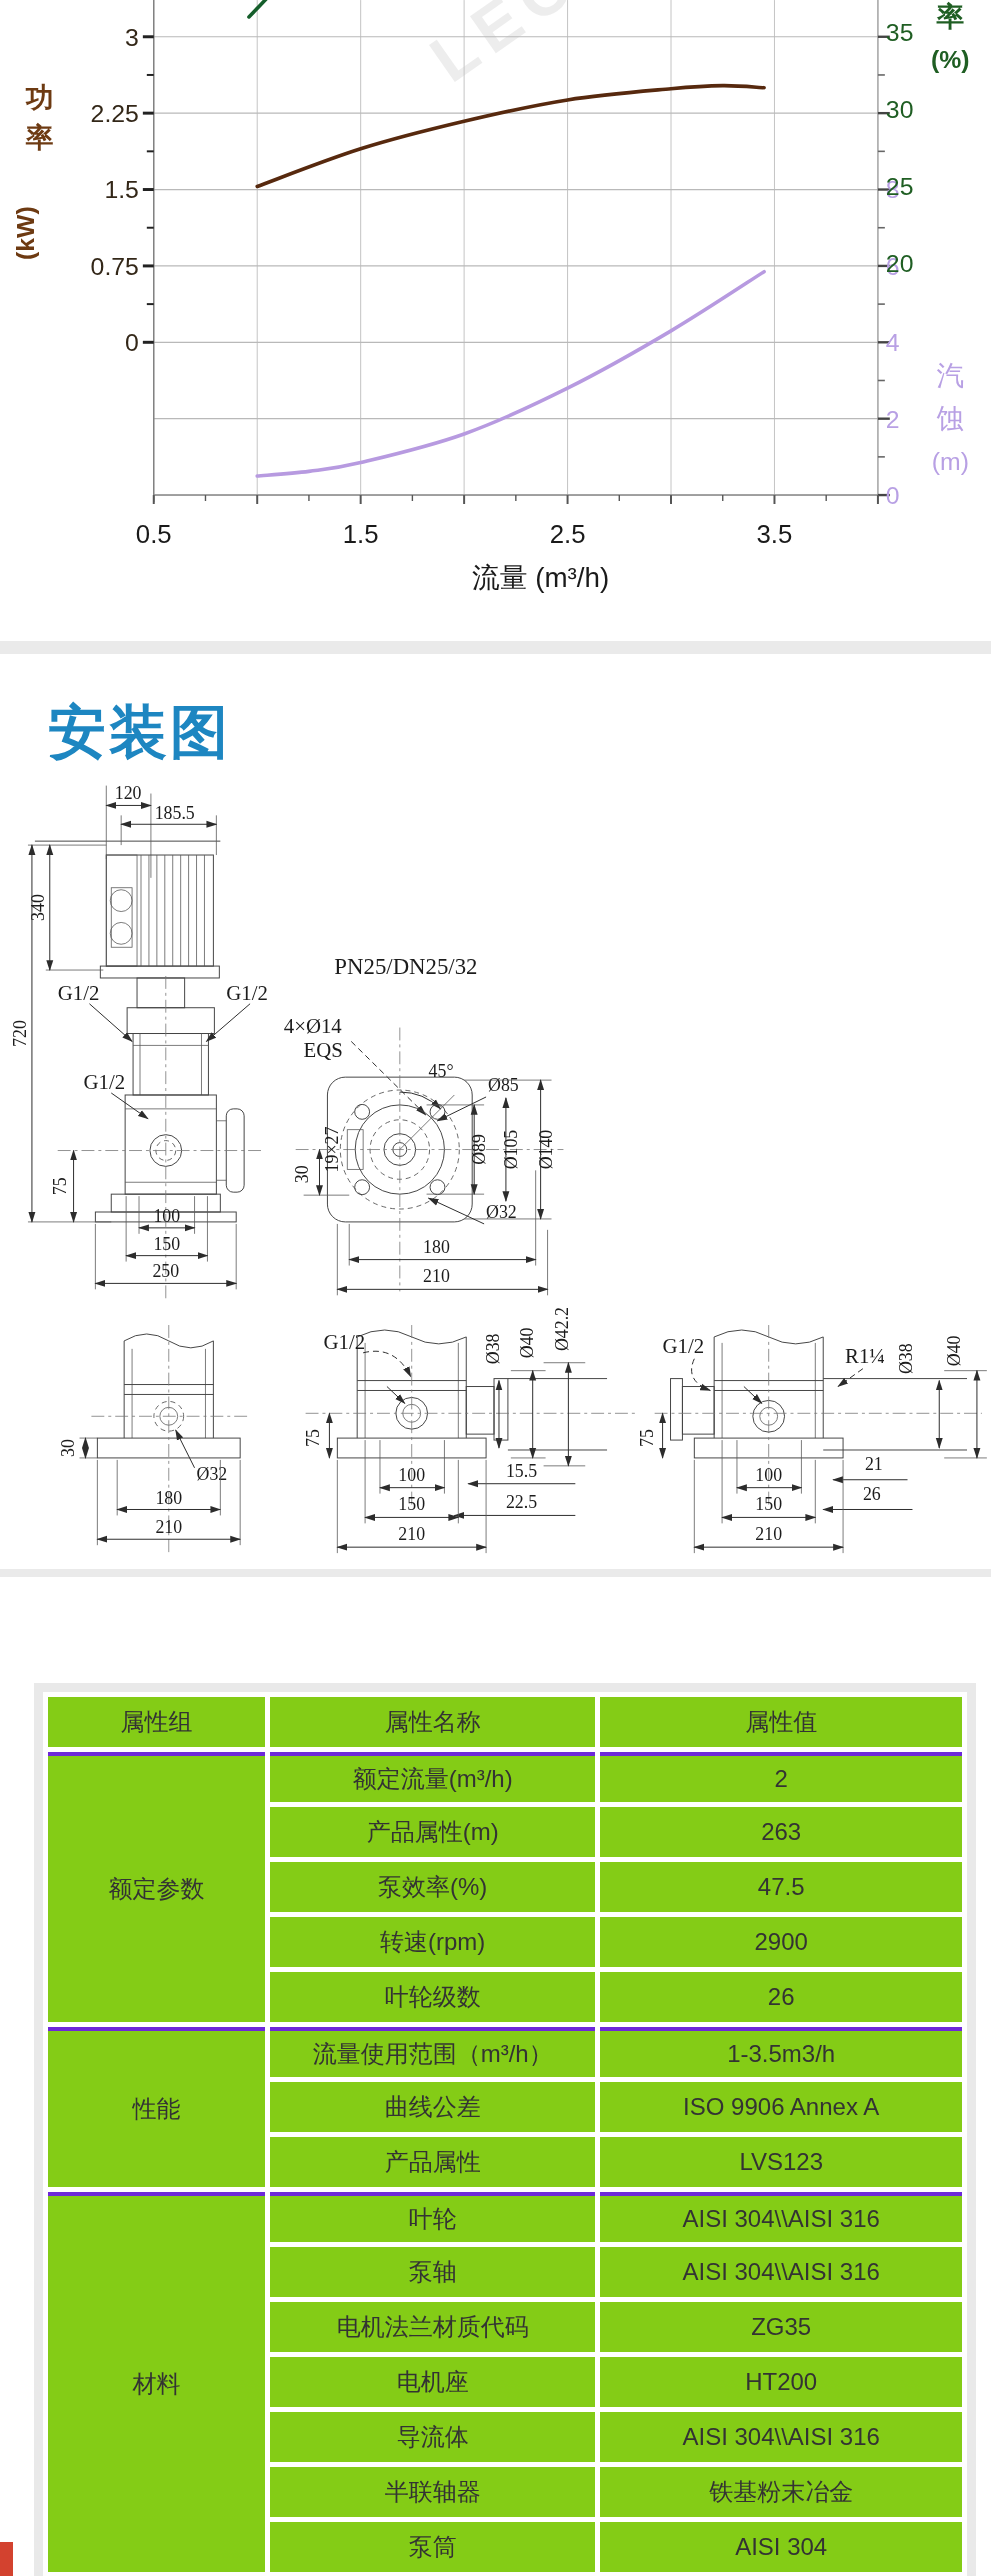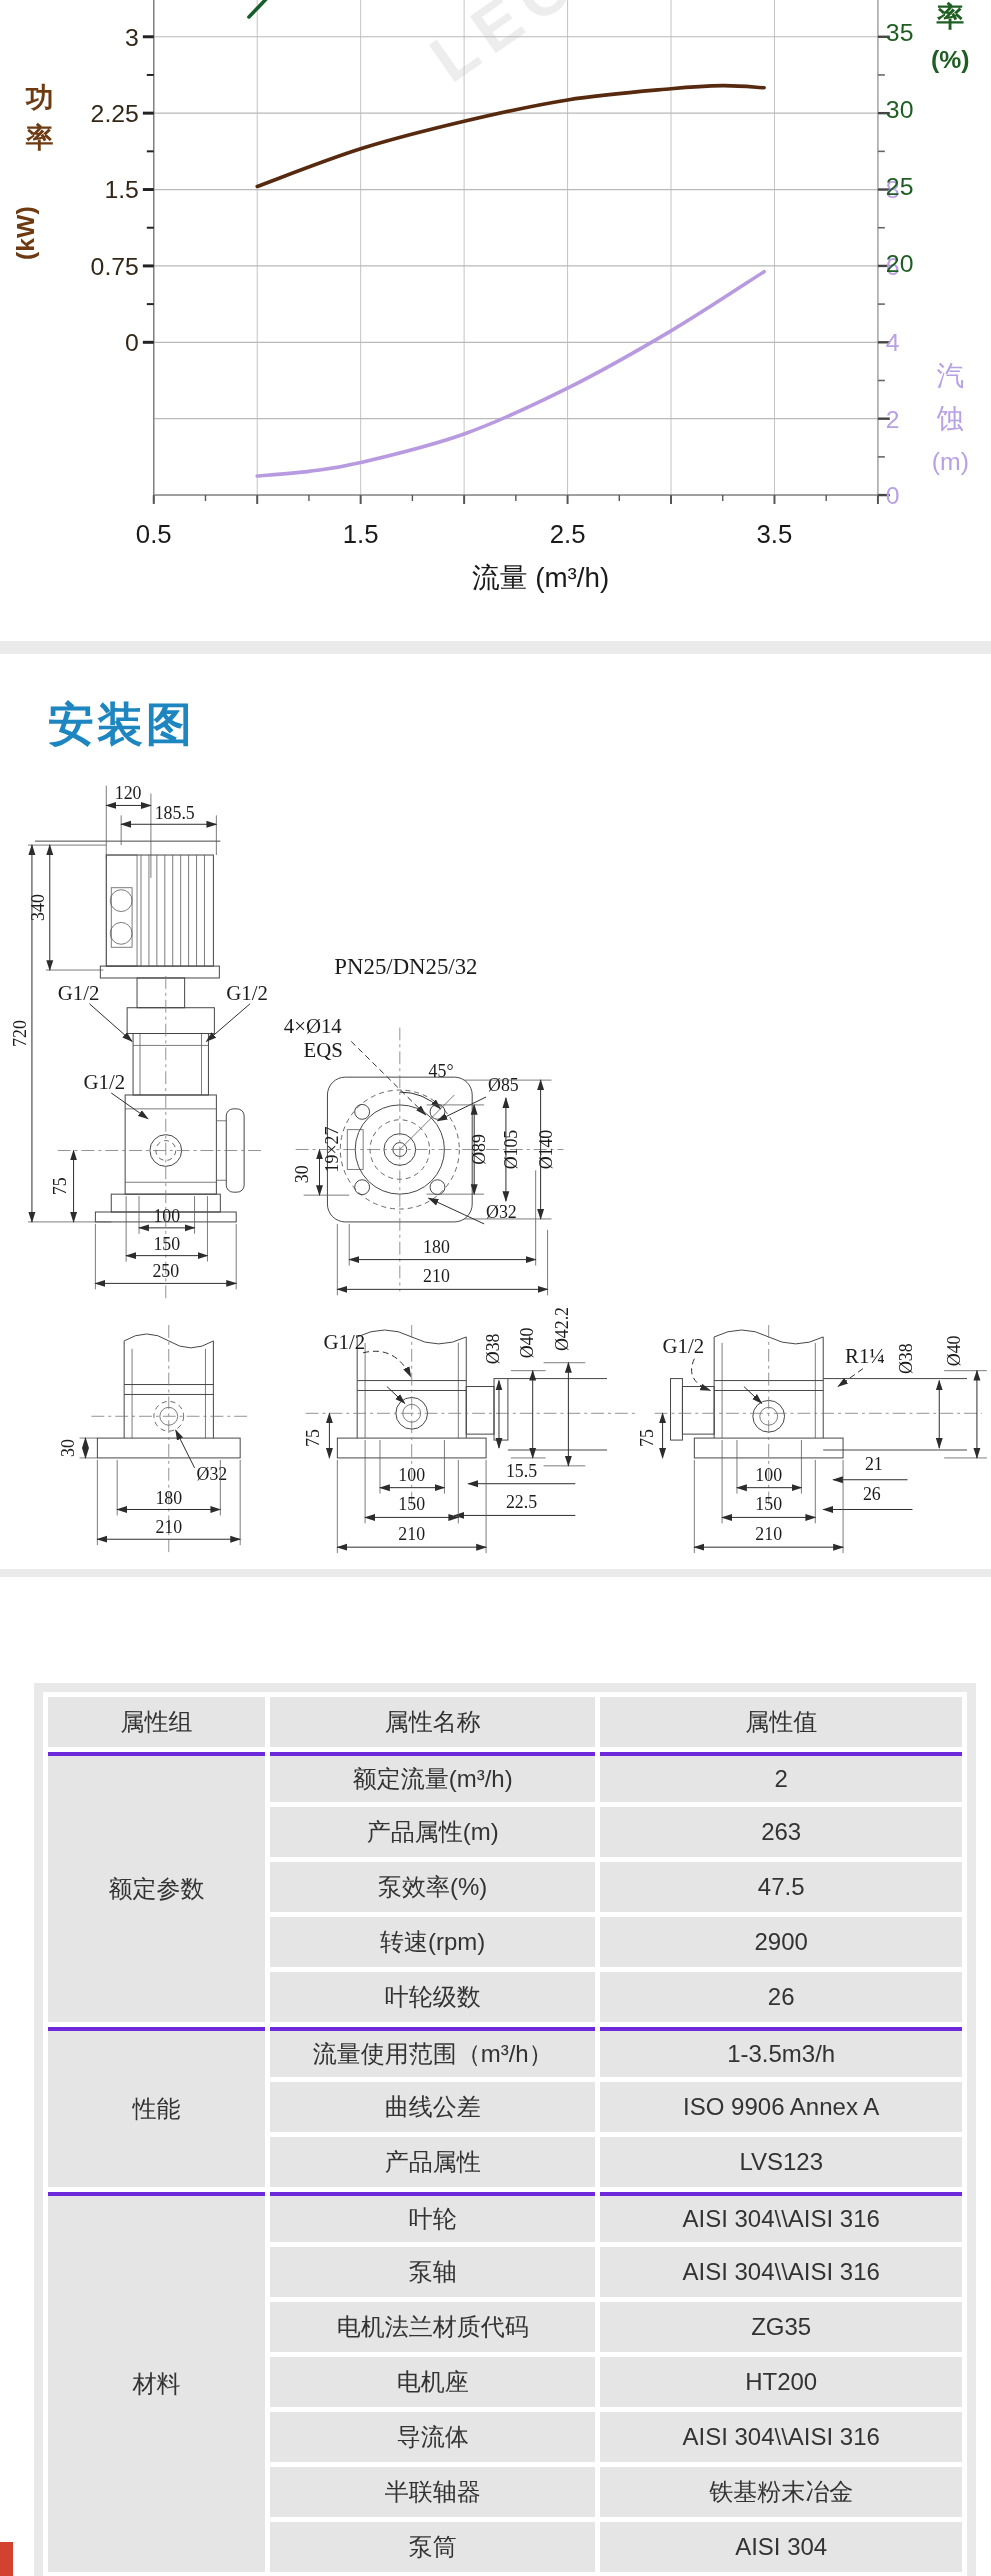--- a/index.html
+++ b/index.html
@@ -1,36 +1,36 @@
 <!DOCTYPE html>
 <html><head>
 <meta charset="utf-8">
 <style>
   html,body{margin:0;padding:0}
   body{width:992px;height:2576px;position:relative;background:#fff;overflow:hidden;
        font-family:"Liberation Sans","DejaVu Sans",sans-serif}
-  .sec-h{position:absolute;font-size:46px;font-weight:bold;color:#1d86c1;letter-spacing:3px}
+  .sec-h{position:absolute;font-size:58px;font-weight:bold;color:#1d86c1;letter-spacing:3px}
   .divider{position:absolute;left:0;width:992px;background:#eaeaea}
   #chart-box{position:absolute;left:0;top:0}
   #diagram-box{position:absolute;left:0;top:739px}
   
   .dl{stroke:#454545;stroke-width:1;fill:none}
   .thin{stroke:#5a5a5a;stroke-width:.8;fill:none}
   .cl{stroke:#777;stroke-width:.8;fill:none;stroke-dasharray:13 4 3 4}
   .dsh{stroke:#555;stroke-width:.9;fill:none;stroke-dasharray:5 4}
   .dim{stroke:#2c2c2c;stroke-width:1;fill:none;marker-start:url(#ar);marker-end:url(#ar)}
   .lead{stroke:#2c2c2c;stroke-width:1;fill:none;marker-end:url(#ar)}
   .lead2{stroke:#2c2c2c;stroke-width:1;fill:none;stroke-dasharray:6 4;marker-end:url(#ar)}
   .ldim{stroke:#2c2c2c;stroke-width:1;fill:none;marker-start:url(#ar)}
   .dt{font:18px "Liberation Serif","DejaVu Serif",serif;fill:#1c1c1c}
   .dt2{font:21px "Liberation Serif","DejaVu Serif",serif;fill:#1c1c1c}
   
   .tbl-wrap{position:absolute;left:34px;top:1683px;width:942px;border:9px solid #e9e9e9;background:#fff;box-sizing:border-box}
   .tbl-wrap table{width:100%;border-collapse:separate;border-spacing:5px}
-  .tbl-wrap th,.tbl-wrap td{background:#e5e5e5;font-size:24px;font-weight:normal;color:#333;
+  .tbl-wrap th,.tbl-wrap td{background:#84cc16;font-size:24px;font-weight:normal;color:#333;
       text-align:center;vertical-align:middle;height:50px;box-sizing:border-box;padding:0 6px}
   .tbl-wrap tr.gs td,.tbl-wrap tr.gs th{border-top:4px solid #6d28d9}
   #corner-mark{position:absolute;left:0;top:2542px;width:13px;height:34px;background:#d3422f}
 </style>
 </head>
 <body>
 
 <div id="chart-box">
   <svg id="chart" width="992" height="635" viewBox="0 0 1000 640">
       <text transform="translate(455,85) rotate(-35)" font-size="66" font-weight="bold" fill="rgba(110,110,110,0.12)" letter-spacing="10">LEO</text>

